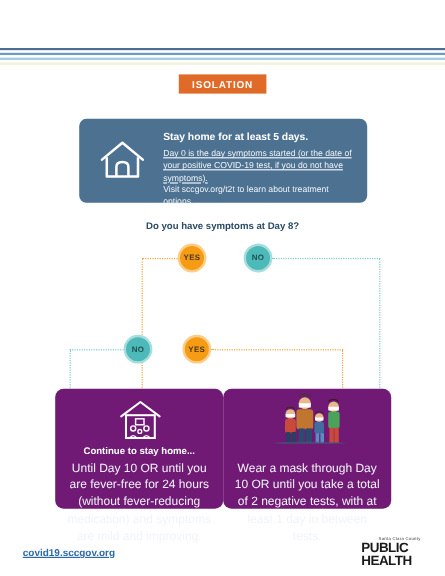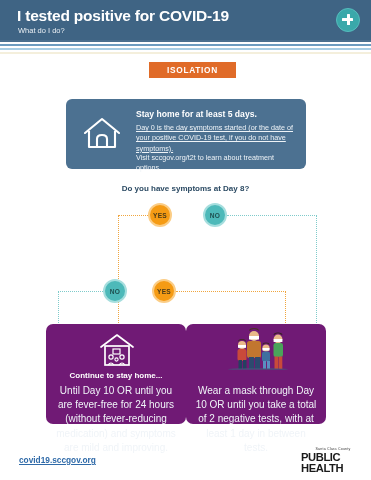--- a/index.html
+++ b/index.html
@@ -43,21 +43,21 @@
   .s2 { height:1.6px; background:#ffffff; }
   .s3 { height:2.6px; background:#6d9cc0; }
   .s4 { height:1.4px; background:#ffffff; }
   .s5 { height:2.4px; background:#a7cde4; }
   .s6 { height:1.4px; background:#ffffff; }
   .s7 { height:2.4px; background:#f4efdc; }
 
   
   .iso-pill {
     position:absolute; left:149px; top:62px;
-    width:87px; height:16px;
+    width:73px; height:16px;
     background:#e06b28;
     display:flex; align-items:center; justify-content:center;
   }
   .iso-pill span {
     color:#ffffff; font-size:8.3px; font-weight:bold; letter-spacing:0.7px;
   }
 
   
   .card1 {
     position:absolute; left:66px; top:99px; width:240px; height:70px;
@@ -157,28 +157,20 @@
     position:absolute; left:0; top:5px; width:58px;
     text-align:left; font-size:11.2px; font-weight:bold;
     color:#1a1a1a; line-height:0.96; letter-spacing:-0.4px;
   }
 </style>
 </head>
 <body>
 
 <div class="page">
 
-  <div class="header">
-    <div class="header-title">I tested positive for COVID-19</div>
-    <div class="header-sub">What do I do?</div>
-    <div class="header-badge">
-      <span class="plus-v"></span>
-        <span class="plus-h"></span>
-    </div>
-  </div>
 
   <div class="stripes">
     <i class="s1"></i>
       <i class="s2"></i>
       <i class="s3"></i>
       <i class="s4"></i>
       <i class="s5"></i>
       <i class="s6"></i>
       <i class="s7"></i>
   </div>

